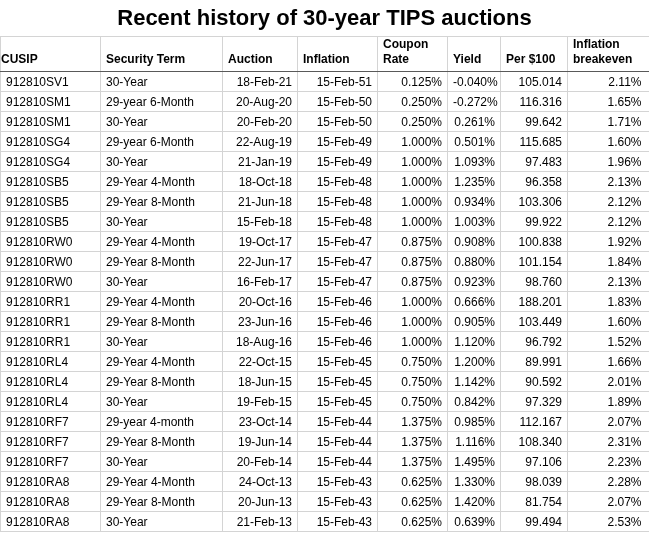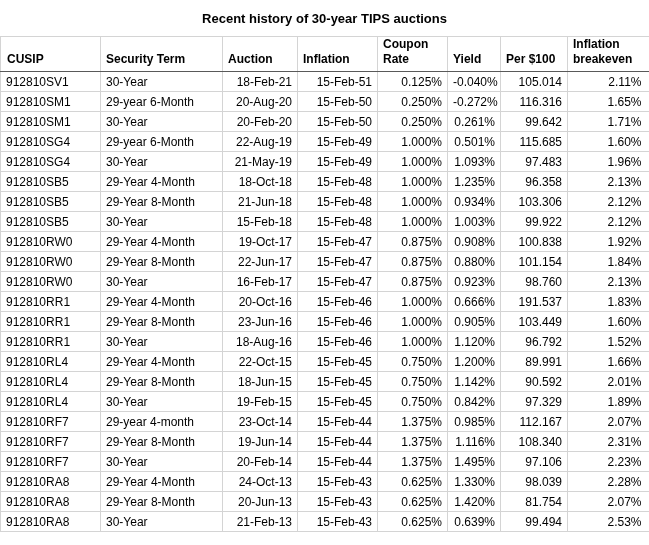--- a/index.html
+++ b/index.html
@@ -14,21 +14,21 @@
     background: var(--bg);
     color: var(--txt);
     font-family: "Liberation Sans", sans-serif;
     overflow: hidden;
   }
   .sheet { width: 649px; height: 545px; }
   .title {
     height: 36px;
     display: flex; align-items: center; justify-content: center;
     font-weight: 700;
-    font-size: 13px;
+    font-size: 22px;
   }
   table {
     border-collapse: collapse;
     table-layout: fixed;
     width: 649px;
   }
   col.c0 { width: 100px; }
   col.c1 { width: 122px; }
   col.c2 { width: 75px;  }
   col.c3 { width: 80px;  }
@@ -46,21 +46,21 @@
     vertical-align: bottom;
     text-align: left;
     font-weight: 700;
     line-height: 15px;
     padding: 0 3px 4px 5px;
     border-top: 1px solid var(--grid);
     border-right: 1px solid var(--grid);
     border-bottom: 1px solid var(--hdr);
     white-space: normal;
   }
-  th:first-child { border-left: 1px solid var(--grid); padding-left: 6px; }
+  th:first-child { border-left: 1px solid var(--grid); padding-left: 0; }
   th:last-child  { border-right: none; }
   td {
     height: 20px;
     padding: 0 5px;
     border-right: 1px solid var(--grid);
     border-bottom: 1px solid var(--grid);
     white-space: nowrap;
     vertical-align: middle;
   }
   td:first-child { border-left: 1px solid var(--grid); }
@@ -133,21 +133,21 @@
           <td class="align-right">22-Aug-19</td>
           <td class="align-right">15-Feb-49</td>
           <td class="align-right">1.000%</td>
           <td class="align-right">0.501%</td>
           <td class="align-right">115.685</td>
           <td class="align-right">1.60%</td>
         </tr>
         <tr>
           <td class="align-left">912810SG4</td>
           <td class="align-left">30-Year</td>
-          <td class="align-right">21-May-19</td>
+          <td class="align-right">21-Jan-19</td>
           <td class="align-right">15-Feb-49</td>
           <td class="align-right">1.000%</td>
           <td class="align-right">1.093%</td>
           <td class="align-right">97.483</td>
           <td class="align-right">1.96%</td>
         </tr>
         <tr>
           <td class="align-left">912810SB5</td>
           <td class="align-left">29-Year 4-Month</td>
           <td class="align-right">18-Oct-18</td>
@@ -207,21 +207,21 @@
           <td class="align-right">98.760</td>
           <td class="align-right">2.13%</td>
         </tr>
         <tr>
           <td class="align-left">912810RR1</td>
           <td class="align-left">29-Year 4-Month</td>
           <td class="align-right">20-Oct-16</td>
           <td class="align-right">15-Feb-46</td>
           <td class="align-right">1.000%</td>
           <td class="align-right">0.666%</td>
-          <td class="align-right">191.537</td>
+          <td class="align-right">188.201</td>
           <td class="align-right">1.83%</td>
         </tr>
         <tr>
           <td class="align-left">912810RR1</td>
           <td class="align-left">29-Year 8-Month</td>
           <td class="align-right">23-Jun-16</td>
           <td class="align-right">15-Feb-46</td>
           <td class="align-right">1.000%</td>
           <td class="align-right">0.905%</td>
           <td class="align-right">103.449</td>

